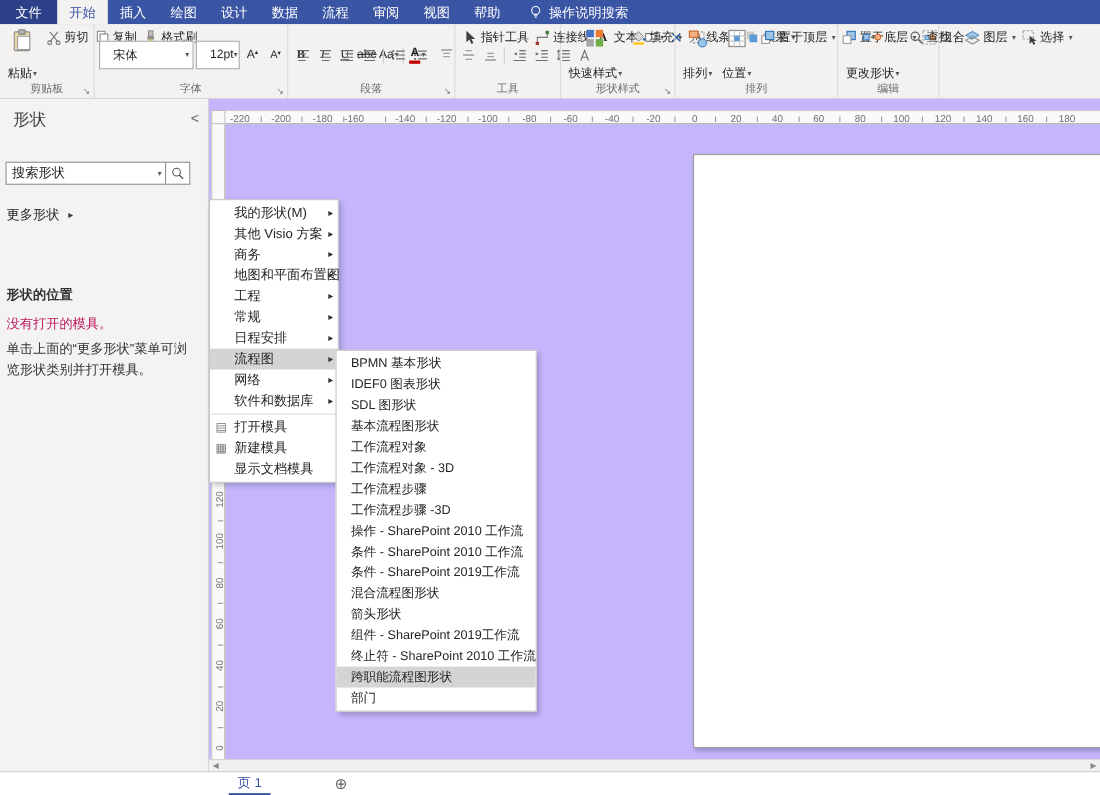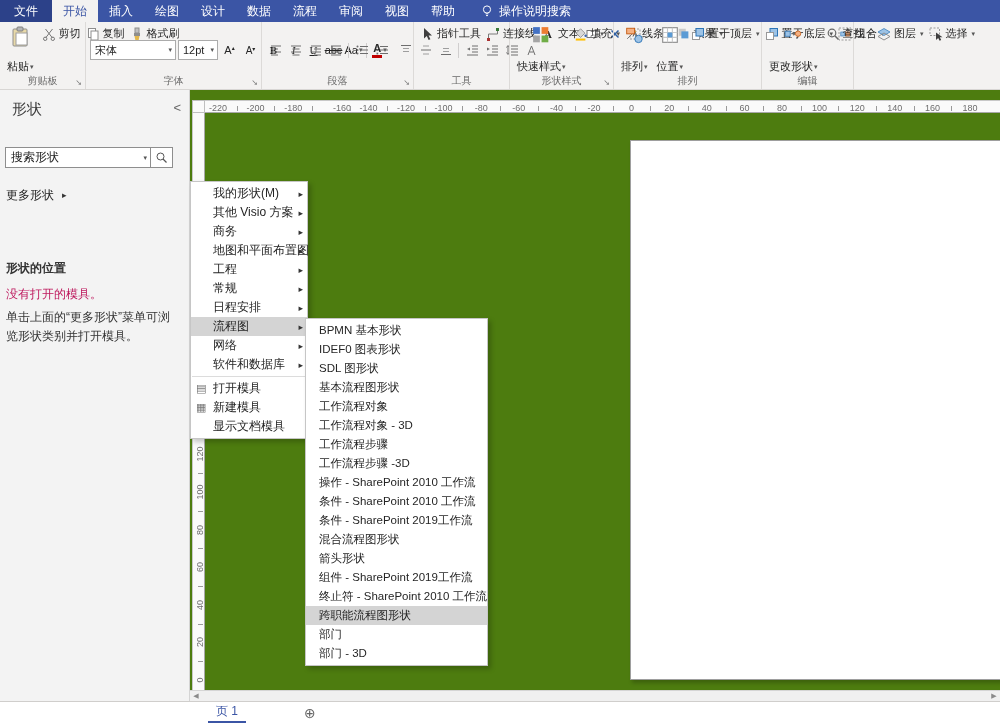--- a/index.html
+++ b/index.html
@@ -18,21 +18,21 @@
   .ribbon { position:absolute; top:22px; left:0; width:100%; height:68px; background:#F3F2F1; border-bottom:1px solid #D8D6D4; display:flex; }
   .rgroup { position:relative; border-right:1px solid #DCDAD8; padding:3px 3px 14px 4px; display:flex; gap:3px; }
   .glabel { position:absolute; bottom:1px; left:0; right:0; text-align:center; font-size:10px; color:#6A6A6A; white-space:nowrap; }
   .launcher { position:absolute; bottom:2px; right:3px; font-size:8px; color:#7A7A7A; line-height:1; }
   .col { display:flex; flex-direction:row; }
   .row { display:flex; align-items:center; }
   .bigbtn { display:flex; flex-direction:column; align-items:center; justify-content:space-between; padding:1px 3px; font-size:11px; white-space:nowrap; height:50px; }
   .sbtn { height:17px; display:flex; align-items:center; gap:3px; padding:0 2px; font-size:11px; white-space:nowrap; }
   .ibtn { min-width:19px; height:18px; display:flex; align-items:center; justify-content:center; font-size:11px; }
   .car { font-size:7px; color:#555; margin-left:1px; }
-  .combo { background:#fff; border:1px solid #ABABAB; height:20px; display:flex; align-items:center; font-size:11px; padding:0 3px 0 4px; }
+  .combo { background:#fff; border:1px solid #ABABAB; height:26px; display:flex; align-items:center; font-size:11px; padding:0 3px 0 12px; }
   .combo .car { margin-left:auto; }
   .vsep { width:1px; height:15px; background:#D0CECE; margin:0 2px; }
   .boldb { font-weight:bold; font-family:"Liberation Serif",serif; }
   .italb { font-style:italic; font-family:"Liberation Serif",serif; }
   .undb  { text-decoration:underline; font-family:"Liberation Serif",serif; }
   .strkb { text-decoration:line-through; }
   .fcA { font-weight:bold; line-height:1.1; border-bottom:3px solid #C00000; padding:0 1px; }
 
   
   .spanel { position:absolute; left:0; top:90px; width:190px; bottom:22px; background:#F3F3F3; border-right:1px solid #D4D4D4; }
@@ -42,21 +42,21 @@
   .searchbox .txt { padding-left:5px; flex:1; color:#222; }
   .searchbox .sbcar { font-size:7px; color:#555; padding:0 3px; }
   .searchbtn { width:22px; height:100%; border-left:1px solid #8E8E8E; display:flex; align-items:center; justify-content:center; }
   .moreshapes { position:absolute; top:95px; left:0; right:0; height:20px; display:flex; align-items:center; gap:8px; padding-left:6px; }
   .moreshapes .arr { font-size:9px; color:#333; }
   .locheading { position:absolute; top:170px; left:6px; font-weight:bold; color:#333; }
   .emptytext { position:absolute; top:196px; left:6px; color:#be185d; }
   .hinttext { position:absolute; top:218px; left:6px; right:8px; color:#333; line-height:1.6; }
 
   
-  .canvas { position:absolute; left:190px; top:90px; right:0; bottom:22px; background:#4d7c0f; overflow:hidden; }
+  .canvas { position:absolute; left:190px; top:90px; right:0; bottom:22px; background:#c4b5fd; overflow:hidden; }
   .rcorner { position:absolute; left:2px; top:10px; width:13px; height:13px; background:#FAFAFA; border:1px solid #BFBFBF; }
   .hruler { position:absolute; left:15px; top:10px; right:0; height:13px; background:#FAFAFA; border-top:1px solid #C8C8C8; border-bottom:1px solid #A8A8A8; }
   .vruler { position:absolute; left:2px; top:23px; width:13px; bottom:11px; background:#FAFAFA; border-left:1px solid #C8C8C8; border-right:1px solid #A8A8A8; }
   .rnum { position:absolute; top:2px; transform:translateX(-50%); font-size:9px; color:#6E6E6E; white-space:nowrap; }
   .vnum { position:absolute; left:7px; transform:translate(-50%,-50%) rotate(-90deg); font-size:9px; color:#6E6E6E; white-space:nowrap; }
   .htick { position:absolute; bottom:1px; width:1px; height:5px; background:#9A9A9A; }
   .vtick { position:absolute; right:1px; height:1px; width:5px; background:#9A9A9A; }
   .page { position:absolute; left:440px; top:50px; width:372px; height:540px; background:#FFF; border:1px solid #9E9E9E; box-shadow:2px 3px 4px rgba(0,0,0,0.22); }
   .hscroll { position:absolute; left:0; right:0; bottom:0; height:11px; background:#F0F0F0; border-top:1px solid #D5D5D5; display:flex; align-items:center; }
   .scrarrow { width:12px; text-align:center; font-size:7px; color:#8A8A8A; }
@@ -482,21 +482,21 @@
 
 <div class="canvas">
   <div class="rcorner"></div>
   <div class="hruler" id="hruler">
       <span class="rnum" style="left: 13px;">-220</span>
       <i class="htick" style="left: 31.8px;"></i>
       <span class="rnum" style="left: 50.6px;">-200</span>
       <i class="htick" style="left: 69.4px;"></i>
       <span class="rnum" style="left: 88.2px;">-180</span>
       <i class="htick" style="left: 107px;"></i>
-      <span class="rnum" style="left: 137px;">-160</span>
+      <span class="rnum" style="left: 117px;">-160</span>
       <i class="htick" style="left: 144.6px;"></i>
       <span class="rnum" style="left: 163.4px;">-140</span>
       <i class="htick" style="left: 182.2px;"></i>
       <span class="rnum" style="left: 201px;">-120</span>
       <i class="htick" style="left: 219.8px;"></i>
       <span class="rnum" style="left: 238.6px;">-100</span>
       <i class="htick" style="left: 257.4px;"></i>
       <span class="rnum" style="left: 276.2px;">-80</span>
       <i class="htick" style="left: 295px;"></i>
       <span class="rnum" style="left: 313.8px;">-60</span>
@@ -667,23 +667,20 @@
       </div>
       <div class="mi">
         <span>终止符 - SharePoint 2010 工作流</span>
       </div>
       <div class="mi hl">
         <span>跨职能流程图形状</span>
       </div>
       <div class="mi">
         <span>部门</span>
       </div>
-      <div class="mi">
-        <span>部门 - 3D</span>
-      </div>
     </div>
 </div>
 
 <div class="statusbar">
   <div class="pagetab">
       <span>页 1</span>
     </div>
   <div class="addpage">⊕</div>
 </div>
 

